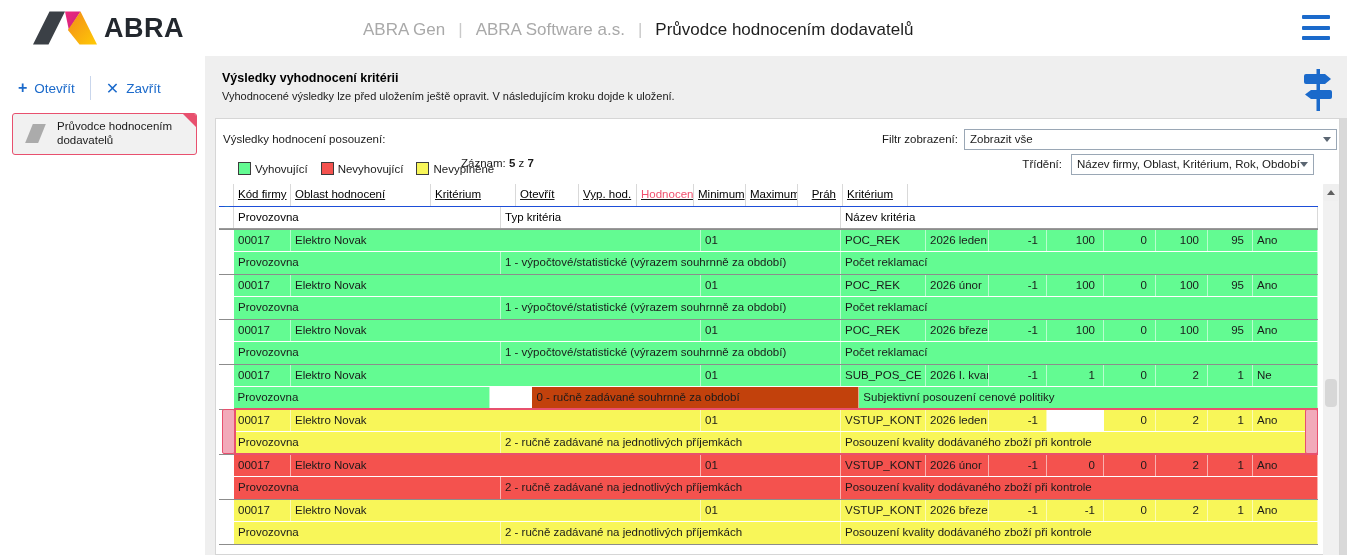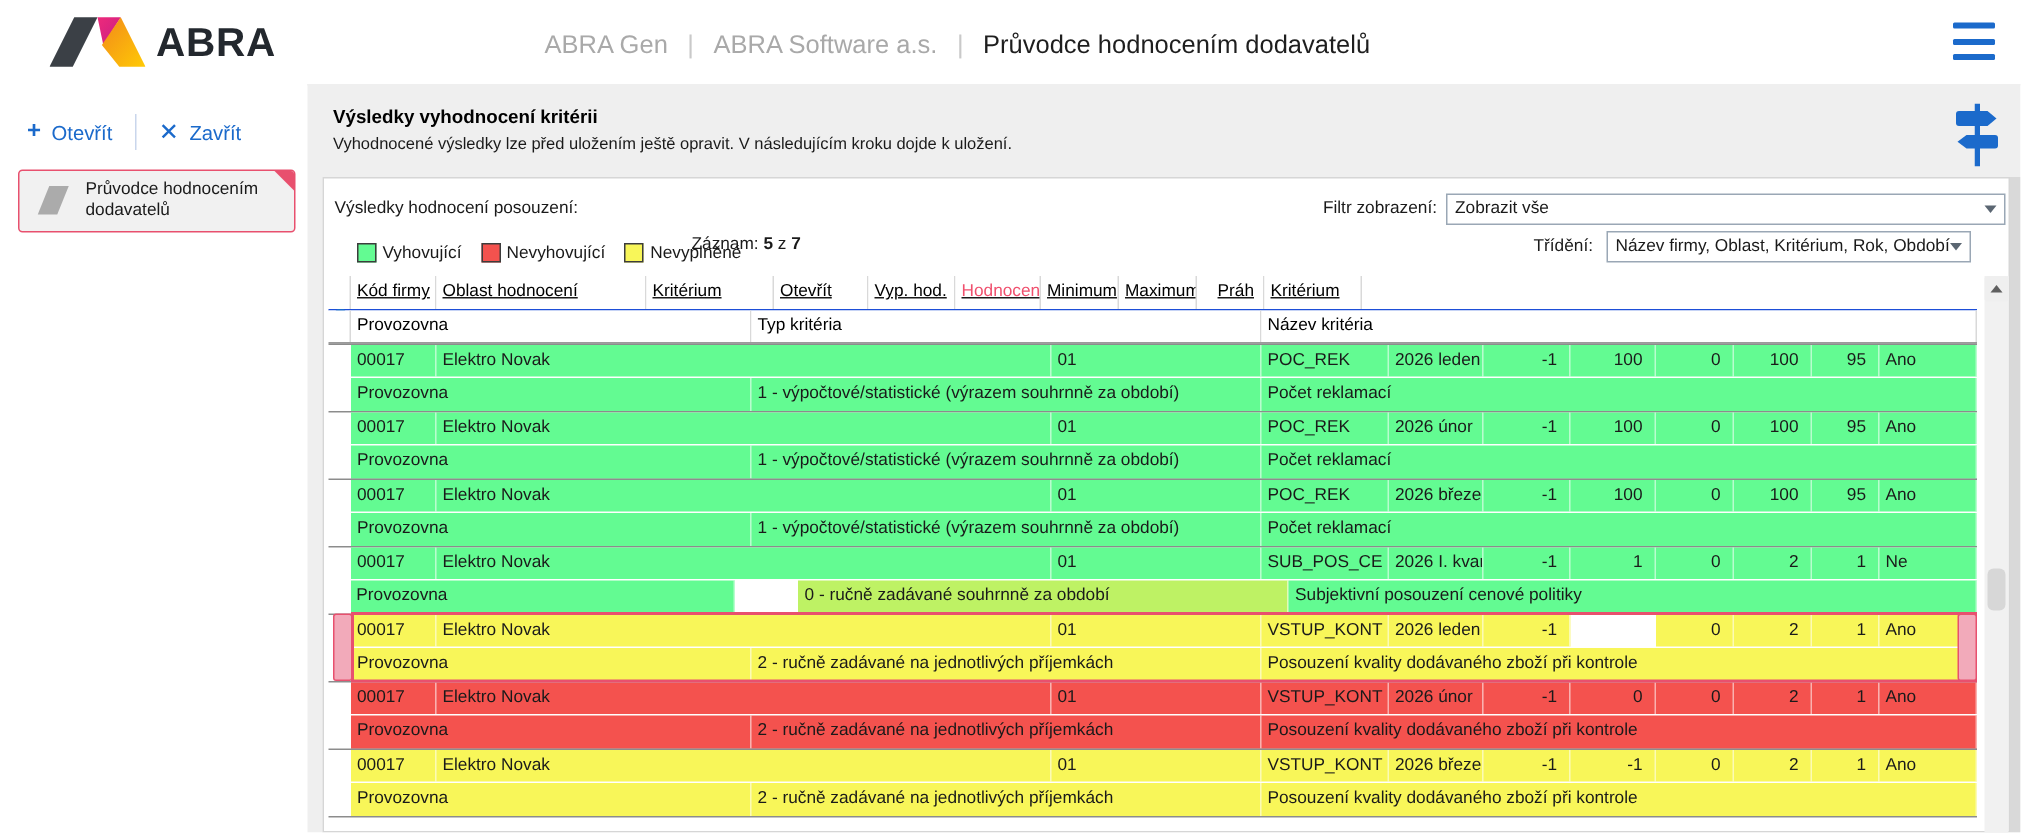--- a/index.html
+++ b/index.html
@@ -296,21 +296,21 @@
       <div class="c cc w-vyp num" style="background-color: rgb(99, 251, 146);">-1</div>
       <div class="c cc w-hodn num" style="background-color: rgb(99, 251, 146);">1</div>
       <div class="c cc w-min num" style="background-color: rgb(99, 251, 146);">0</div>
       <div class="c cc w-max num" style="background-color: rgb(99, 251, 146);">2</div>
       <div class="c cc w-prah num" style="background-color: rgb(99, 251, 146);">1</div>
       <div class="c cc w-prev" style="background-color: rgb(99, 251, 146);">Ne</div>
     </div>
     <div class="trow sub-r">
       <div class="c gut w-gut"></div>
       <div class="c cc w-prov" style="background-color: rgb(99, 251, 146);">Provozovna</div>
-      <div class="c cc w-typ" style="background-color: #bef264; margin-left: 42px;">0 - ručně zadávané souhrnně za období</div>
+      <div class="c cc w-typ" style="background-color: #c2410c; margin-left: 42px;">0 - ručně zadávané souhrnně za období</div>
       <div class="c cc w-nkrit" style="background-color: rgb(99, 251, 146);">Subjektivní posouzení cenové politiky</div>
     </div>
   </div>
 
   <div class="record sel">
     <div class="trow main-r">
       <div class="c gut w-gut"></div>
       <div class="c cc w-kod" style="background-color: rgb(248, 246, 89);">00017</div>
       <div class="c cc w-nazev" style="background-color: rgb(248, 246, 89);">Elektro Novak</div>
       <div class="c cc w-oblast" style="background-color: rgb(248, 246, 89);">01</div>

